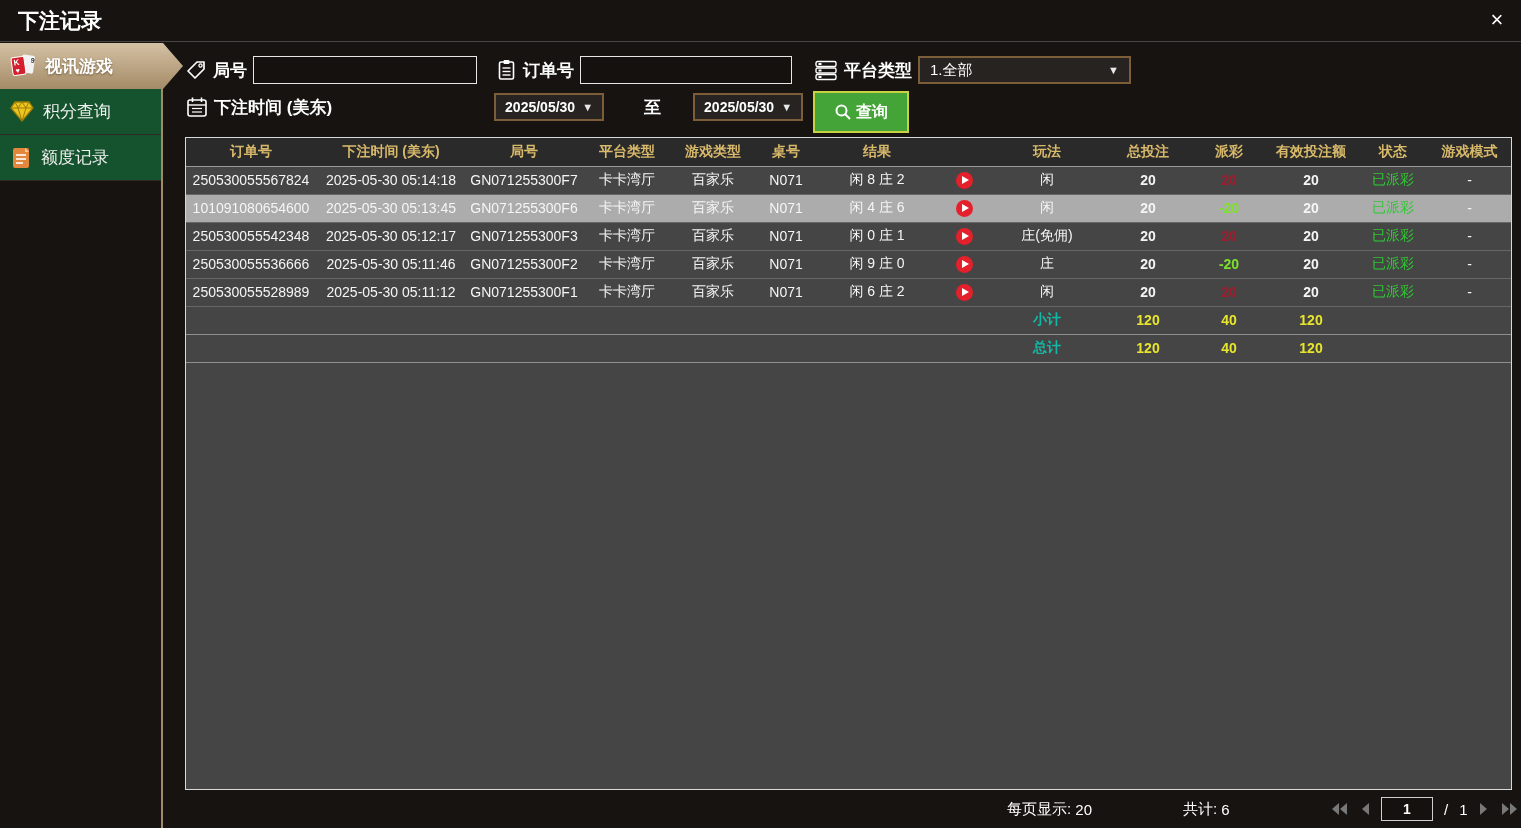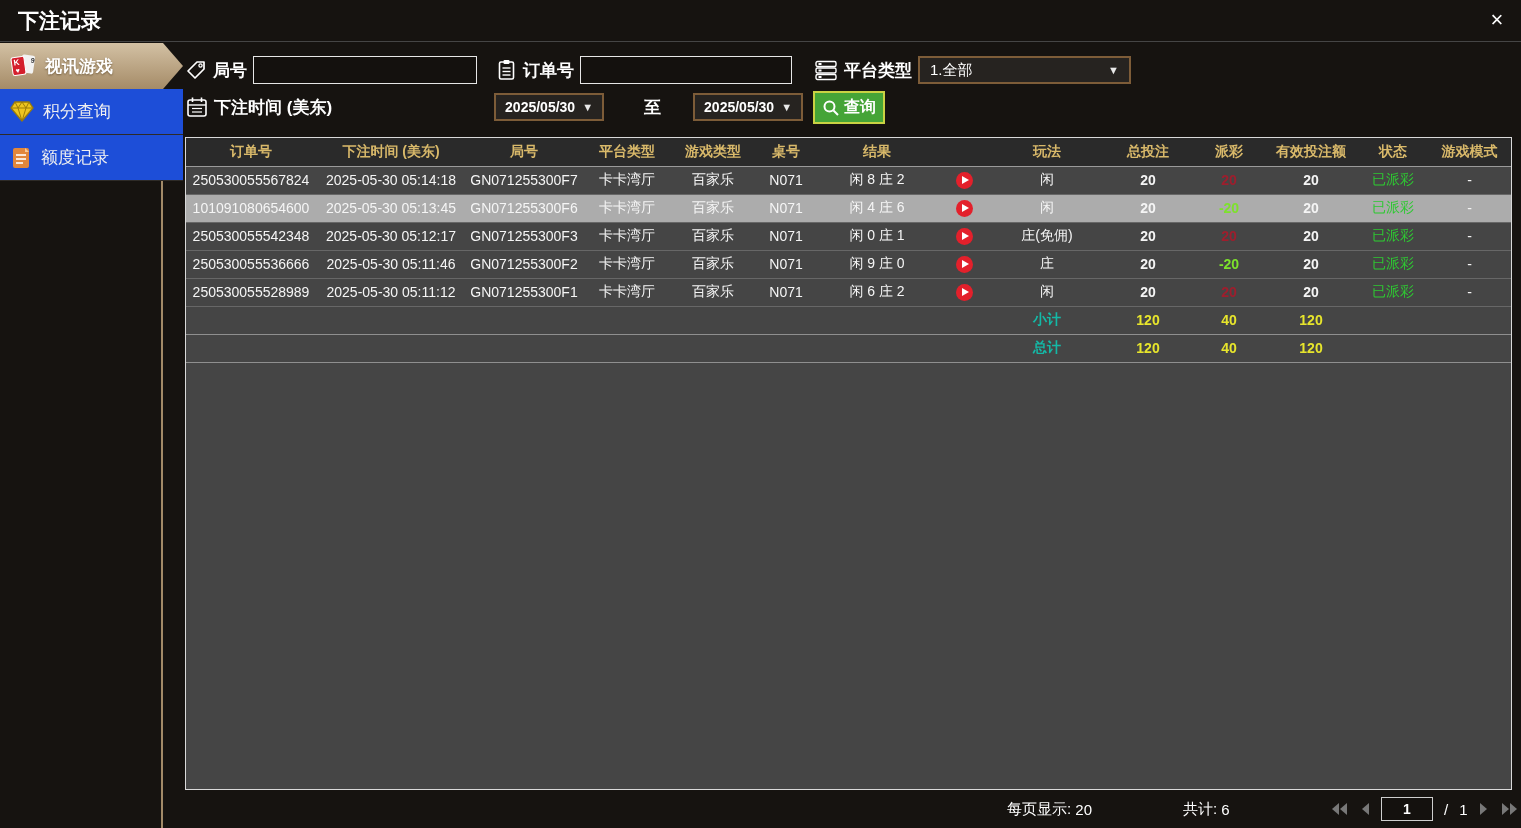--- a/index.html
+++ b/index.html
@@ -10,40 +10,40 @@
     color:#f2f2f2;
     position:relative;
   }
   
   .titlebar{position:absolute;left:0;top:0;width:1521px;height:42px;border-bottom:1px solid #454545;}
   .titlebar .title{position:absolute;left:18px;top:7px;font-size:21px;font-weight:bold;color:#fff;}
   .close-btn{position:absolute;right:10px;top:7px;width:28px;height:28px;line-height:26px;text-align:center;color:#fff;font-size:22px;cursor:pointer;}
   
   .sidebar{position:absolute;left:0;top:43px;width:183px;bottom:0;background:transparent;}
   .sidebar-line{position:absolute;left:161px;top:0;bottom:0;width:2px;background:#a28a68;}
-  .side-item{position:relative;width:183px;height:46px;display:flex;align-items:center;gap:9px;padding-left:10px;background:#1d4ed8;border-bottom:1px solid #2e2b27;cursor:pointer;}
+  .side-item{position:relative;width:161px;height:46px;display:flex;align-items:center;gap:9px;padding-left:10px;background:#14532d;border-bottom:1px solid #2e2b27;cursor:pointer;}
   .side-item .lbl{font-size:17px;color:#f0f0f0;}
   .side-item.active{width:183px;border-bottom:none;background:linear-gradient(#d3c1a4,#a58b67);clip-path:polygon(0 0,163px 0,183px 50%,163px 100%,0 100%);z-index:3;}
   .side-item.active .lbl{font-weight:bold;color:#fff;text-shadow:0 1px 2px rgba(60,40,10,.55);}
   .icon-svg{flex:0 0 auto;display:block;}
   
   .filters{position:absolute;left:183px;top:43px;width:1338px;height:94px;}
   .f-label{font-weight:bold;color:#fff;font-size:17px;}
   .txt-input{background:#14110e;border:1px solid #e6e6e6;height:28px;color:#fff;font-size:14px;padding:0 6px;}
   .grp{position:absolute;display:flex;align-items:center;gap:6px;}
   .grp-round{left:3px;top:13px;}
   .grp-order{left:313px;top:13px;}
   .grp-platform{left:632px;top:13px;}
   .dropdown{width:213px;height:28px;background:#262320;border:2px solid #7d5c38;display:flex;align-items:center;justify-content:space-between;padding:7px 10px;cursor:pointer;}
   .dropdown .val{font-size:15px;color:#fff;}
   .caret{font-size:11px;color:#e8e8e8;}
   .grp-dates{left:3px;top:50px;}
   .date-box{width:110px;height:28px;background:#262320;border:2px solid #7d5c38;display:flex;align-items:center;justify-content:center;gap:7px;font-weight:bold;font-size:14px;color:#fff;cursor:pointer;}
   .to-lbl{font-weight:bold;font-size:17px;color:#fff;margin:0 26px 0 34px;}
-  .query-btn{position:absolute;left:630px;top:48px;height:33px;padding:0 7px;background:#45a437;border:2px solid #c9d243;display:flex;align-items:center;gap:4px;color:#fff;font-size:16px;font-weight:bold;cursor:pointer;}
+  .query-btn{position:absolute;left:630px;top:48px;height:42px;padding:0 19px;background:#45a437;border:2px solid #c9d243;display:flex;align-items:center;gap:4px;color:#fff;font-size:16px;font-weight:bold;cursor:pointer;}
   
   .table-wrap{position:absolute;left:185px;top:137px;width:1327px;height:653px;background:#454545;border:1px solid #d9d9d9;overflow:hidden;}
   table{width:100%;border-collapse:collapse;table-layout:fixed;}
   th{height:28px;background:#2a2a2a;color:#d9b96a;font-size:14px;font-weight:bold;border-bottom:1px solid #9a9a9a;white-space:nowrap;}
   td{height:28px;text-align:center;font-size:14px;color:#f5f5f5;border-bottom:1px solid #676767;white-space:nowrap;overflow:hidden;}
   tr[data-selected="true"] td{background:#acacac;}
   td.c-num{font-weight:bold;}
   td.payout{font-weight:bold;}
   td[data-color="red"]{color:#9e1e2d;}
   td[data-color="green"]{color:#7de22c;}

